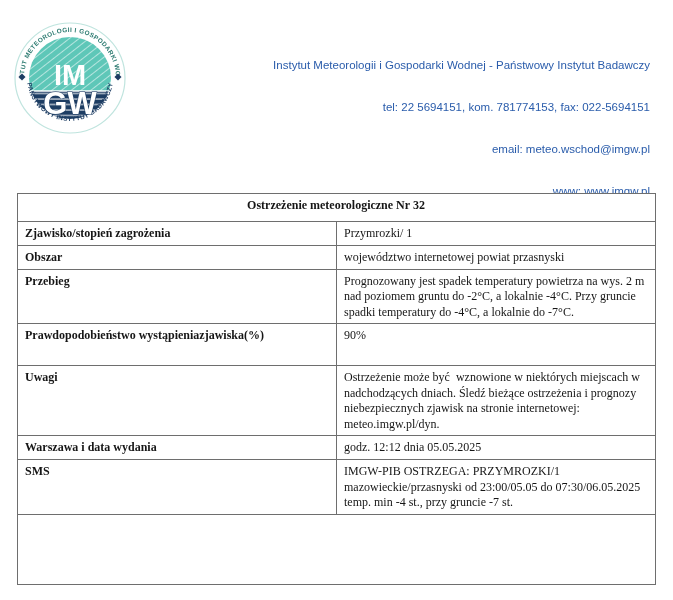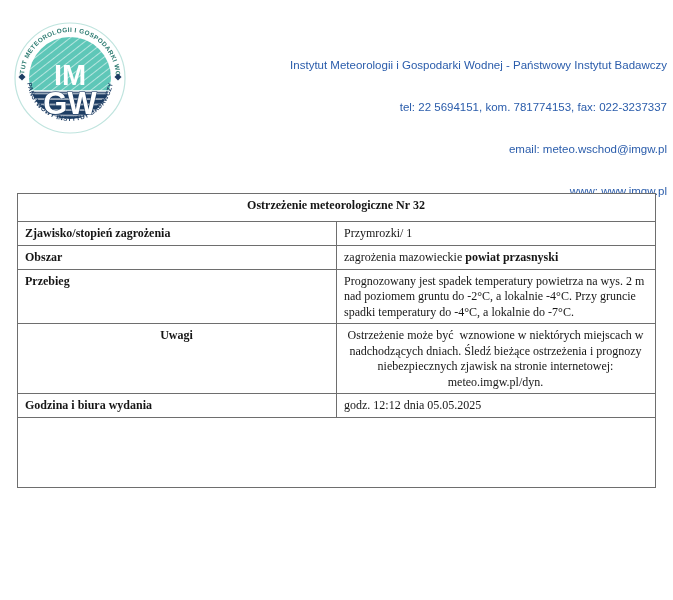--- a/index.html
+++ b/index.html
@@ -9,21 +9,21 @@
     height: 600px;
     background: #ffffff;
     overflow: hidden;
     font-family: "Liberation Serif", serif;
   }
   
   .logo-wrap { position: absolute; left: 13px; top: 21px; width: 114px; height: 114px; }
   .org-block {
     position: absolute;
     top: 30px;
-    right: 6px;
+    right: 23px;
     text-align: right;
     font-family: "Liberation Sans", sans-serif;
     font-size: 11.5px;
     line-height: 14px;
     color: #2a5cab;
     white-space: pre-wrap;
   }
   .org-block .org-bold { font-weight: bold; }
   
   table.warn {
@@ -46,32 +46,32 @@
     overflow: hidden;
   }
   td.lbl { width: 149px; font-weight: bold; }
   tr.h-title  { height: 28px; }
   tr.h-r1 { height: 27px; }
   tr.h-r2 { height: 22px; }
   tr.h-r3 { height: 24px; }
   tr.h-r4 { height: 26px; }
   tr.h-r5 { height: 41px; font-family: Liberation Serif, serif; }
   tr.h-r6 { height: 42px; }
-  tr.h-r7 { height: 47px; text-align: center; }
+  tr.h-r7 { height: 47px; }
   tr.h-r8 { height: 24px; }
   tr.h-r9 { height: 37px; }
   tr.h-disc { height: 67px; }
   td.title-cell {
     text-align: center;
     color: #cf1f1f;
     font-weight: bold;
     font-size: 14.5px;
     padding-top: 6px;
   }
-  td.val .bold-seg { font-weight: bold; }
+  td.val .bold-seg { font-weight: normal; }
   td.disc-cell { font-size: 11.8px; line-height: 15.5px; padding: 5px 6px 3px 5px; }
   
   .logo-ring-text { font-family: "Liberation Sans", sans-serif; font-size: 6.4px; font-weight: bold; letter-spacing: 0.4px; }
   .logo-initial { font-family: "Liberation Sans", sans-serif; font-weight: bold; }
 </style>
 </head>
 <body>
 
 <div class="page">
 
@@ -111,49 +111,57 @@
       <rect x="6.5" y="53.5" width="5" height="5" transform="rotate(45 9 56)" fill="#1d3d63"></rect>
       <rect x="102.5" y="53.5" width="5" height="5" transform="rotate(45 105 56)" fill="#1d3d63"></rect>
 
       <text class="logo-initial" x="57" y="64" text-anchor="middle" font-size="29" fill="#ffffff">IM</text>
       <text class="logo-initial" x="57" y="93" text-anchor="middle" font-size="31" fill="#ffffff" stroke="#1d3d63" stroke-width="1" paint-order="stroke">GW</text>
     </svg>
   </div>
 
   <div class="org-block">
     <div>Instytut Meteorologii i Gospodarki Wodnej - Państwowy Instytut Badawczy</div>
-    <div>tel: 22 5694151, kom. 781774153, fax: 022-3237337</div>
+    <div>tel: 22 5694151, kom. 781774153, fax: 022-5694151</div>
     <div>email: meteo.wschod@imgw.pl</div>
     <div>www: www.imgw.pl</div>
   </div>
 
   <table class="warn">
     <tbody>
         <tr class="h-title">
       <td class="title-cell" colspan="2">Ostrzeżenie meteorologiczne Nr 32</td>
     </tr>
     <tr class="h-r2">
       <td class="lbl">Zjawisko/stopień zagrożenia</td>
       <td class="val">Przymrozki/ 1</td>
     </tr>
     <tr class="h-r3">
       <td class="lbl">Obszar</td>
-      <td class="val"><span>zagrożenia mazowieckie </span><span class="bold-seg">powiat przasnyski</span></td>
+      <td class="val"><span>województwo internetowej </span><span class="bold-seg">powiat przasnyski</span></td>
     </tr>
     <tr class="h-r5">
       <td class="lbl">Przebieg</td>
       <td class="val">Prognozowany jest spadek temperatury powietrza na wys. 2 m nad poziomem gruntu do -2°C, a lokalnie -4°C. Przy gruncie spadki temperatury do -4°C, a lokalnie do -7°C.</td>
+    </tr>
+    <tr class="h-r6">
+      <td class="lbl">Prawdopodobieństwo wystąpieniazjawiska(%)</td>
+      <td class="val">90%</td>
     </tr>
     <tr class="h-r7">
       <td class="lbl">Uwagi</td>
       <td class="val">Ostrzeżenie może być  wznowione w niektórych miejscach w nadchodzących dniach. Śledź bieżące ostrzeżenia i prognozy niebezpiecznych zjawisk na stronie internetowej: meteo.imgw.pl/dyn.</td>
     </tr>
     <tr class="h-r8">
-      <td class="lbl">Godzina i biura wydania</td>
+      <td class="lbl">Warszawa i data wydania</td>
       <td class="val">godz. 12:12 dnia 05.05.2025</td>
+    </tr>
+    <tr class="h-r9">
+      <td class="lbl">SMS</td>
+      <td class="val">IMGW-PIB OSTRZEGA: PRZYMROZKI/1 mazowieckie/przasnyski od 23:00/05.05 do 07:30/06.05.2025 temp. min -4 st., przy gruncie -7 st.</td>
     </tr>
     <tr class="h-disc">
       <td class="disc-cell" colspan="2">
         
         
       </td>
     </tr>
   </tbody>
     </table>
 

